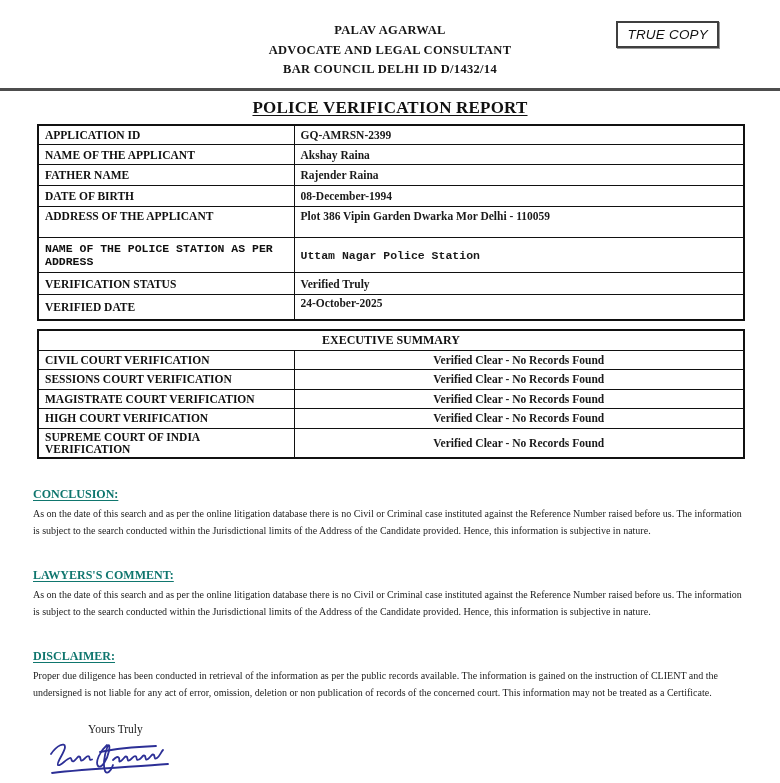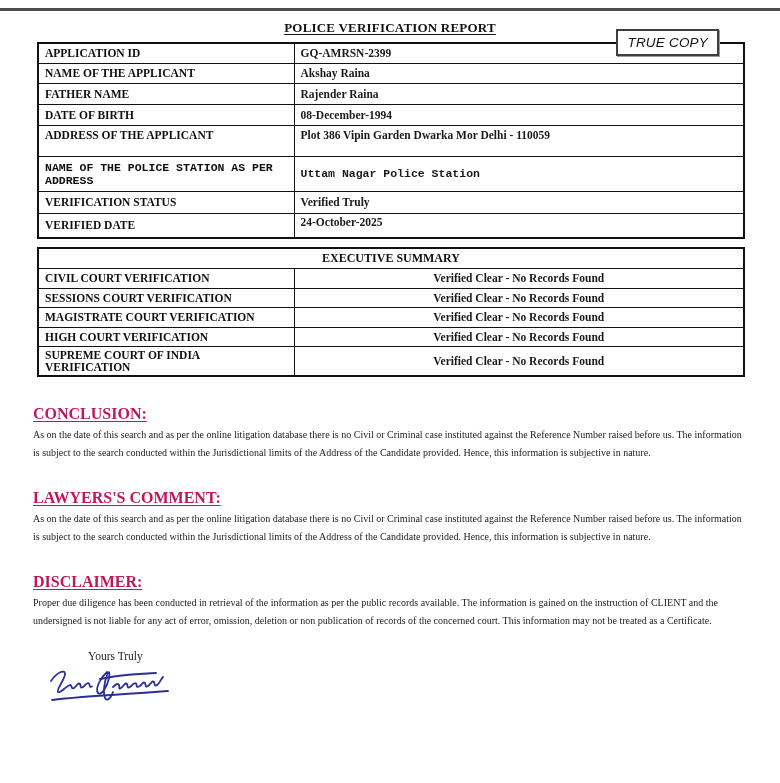--- a/index.html
+++ b/index.html
@@ -30,21 +30,21 @@
   .stamp span {
     font-family: "Liberation Sans", sans-serif;
     font-weight: normal; font-style: italic;
     font-size: 13.5px; color: #111111; letter-spacing: 0.2px;
   }
 
   .rule { margin-top: 8px; width: 780px; height: 3px; background: #4d4d4d; }
 
   .doc-title { margin-top: 7px; text-align: center; }
   .doc-title span {
-    font-weight: bold; font-size: 13px; color: #111111;
+    font-weight: bold; font-size: 17px; color: #111111;
     text-decoration: underline; text-underline-offset: 2px;
     letter-spacing: 0.2px;
   }
 
   
   table { border-collapse: collapse; margin-left: 37px; width: 708px; table-layout: fixed; }
   .applicant-table { margin-top: 6px; }
   .applicant-table td, .summary-table td, .summary-table th {
     border: 1.5px solid #111111;
     padding: 2px 6px;
@@ -63,40 +63,45 @@
   .summary-table { margin-top: 8px; }
   .summary-table th {
     font-size: 12px; font-weight: bold; text-align: center; height: 19px; color: #101010;
   }
   .summary-table tr.s-row { height: 19.5px; }
   .summary-table td.cell-value { text-align: center; }
 
   
   .section { margin-left: 33px; width: 716px; }
   .section .sec-heading {
-    font-weight: bold; font-size: 16px; color: #be185d;
+    font-weight: bold; font-size: 12px; color: #0f766e;
     text-decoration: underline; text-underline-offset: 2px; margin-top: 28px;
   }
   .section .sec-body {
     margin-top: 3px; font-size: 10px; line-height: 17.5px; color: #222222;
     text-align: left;
   }
   #section-conclusion { margin-top: 9px; }
   #section-lawyers { margin-top: 13px; }
   #section-disclaimer { margin-top: 13px; }
 
   .closing { margin-top: 21px; margin-left: 88px; font-size: 11.5px; color: #222222; }
 
   .signature-wrap { margin-top: 3px; margin-left: 44px; width: 132px; height: 44px; }
 </style>
 </head>
 <body>
 
 <div class="page">
 
+  <div class="letterhead">
+    <div>PALAV AGARWAL</div>
+    <div>ADVOCATE AND LEGAL CONSULTANT</div>
+    <div>BAR COUNCIL DELHI ID D/1432/14</div>
+  </div>
 
   <div class="stamp">
     <span>TRUE COPY</span>
   </div>
 
   <div class="rule"></div>
 
   <div class="doc-title">
     <span>POLICE VERIFICATION REPORT</span>
   </div>

